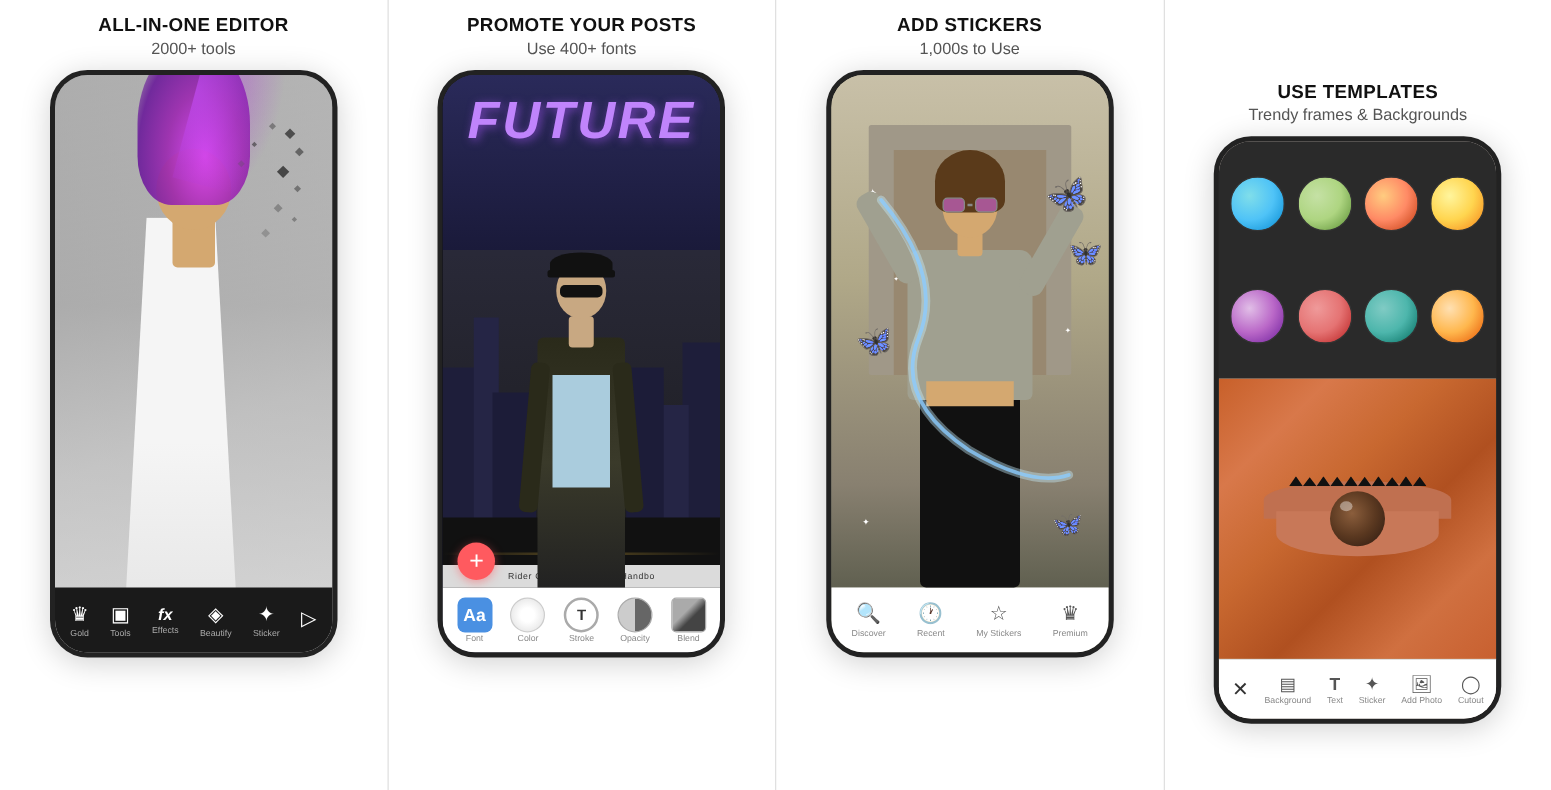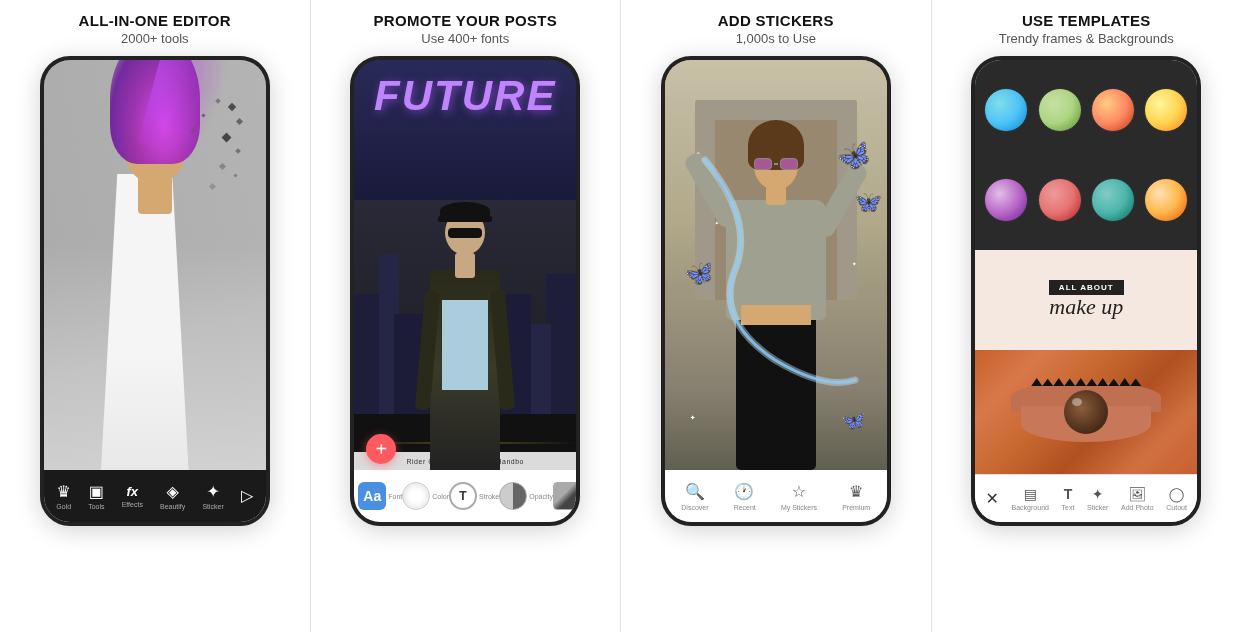--- a/index.html
+++ b/index.html
@@ -118,21 +118,21 @@
       bottom: 0; left: 0; right: 0;
       height: 52px;
       background: #fff;
       display: flex;
       align-items: center;
       justify-content: space-around;
       padding: 0 4px;
     }
     .tb-item2 {
       display: flex;
-      flex-direction: row;
+      flex-direction: column;
       align-items: center;
       gap: 2px;
     }
     .tb-label2 {
       font-size: 7px;
       color: #888;
     }
     .font-btn {
       width: 28px; height: 28px;
       background: #4a90e2;
@@ -497,21 +497,21 @@
         </div>
         <div class="tb3-item">
           <div class="tb3-icon">♛</div>
           <div class="tb3-label">Premium</div>
         </div>
       </div>
     </div>
   </div>
 </div>
 
-<div class="panel" style="border-right:none;">
+<div class="panel" style="border-right:none;justify-content:center;">
   <div class="panel-title">USE TEMPLATES</div>
   <div class="panel-subtitle">Trendy frames &amp; Backgrounds</div>
   <div class="phone-mock">
     <div class="phone4-bg">
 
       <div class="makeup-palette">
         <div style="display:flex;align-items:center;justify-content:center;">
           <div style="width:44px;height:44px;border-radius:50%;background:radial-gradient(circle at 35% 35%,#80deea,#4fc3f7,#0288d1);border:1px solid #333;"></div>
         </div>
         <div style="display:flex;align-items:center;justify-content:center;">
@@ -530,24 +530,20 @@
           <div style="width:44px;height:44px;border-radius:50%;background:radial-gradient(circle at 35% 35%,#ef9a9a,#e57373,#b71c1c);border:1px solid #333;"></div>
         </div>
         <div style="display:flex;align-items:center;justify-content:center;">
           <div style="width:44px;height:44px;border-radius:50%;background:radial-gradient(circle at 35% 35%,#80cbc4,#4db6ac,#00695c);border:1px solid #333;"></div>
         </div>
         <div style="display:flex;align-items:center;justify-content:center;">
           <div style="width:44px;height:44px;border-radius:50%;background:radial-gradient(circle at 35% 35%,#ffe0b2,#ffb74d,#e65100);border:1px solid #333;"></div>
         </div>
       </div>
 
-      <div class="makeup-text-area" style="height:100px;">
-        <div class="all-about-badge">ALL ABOUT</div>
-        <div class="makeup-script">make up</div>
-      </div>
 
       <div class="eye-photo" style="flex:1;min-height:0;">
 
         <div style="position:absolute;top:0;left:0;right:0;bottom:0;background:linear-gradient(135deg,#c8602a 0%,#d8784a 20%,#c86830 40%,#b05020 60%,#d07040 80%,#c86030 100%);"></div>
 
         <div style="position:relative;width:150px;height:60px;display:flex;align-items:center;justify-content:center;">
 
           <div style="position:absolute;top:0;left:0;right:0;bottom:50%;background:#c07050;border-radius:50% 50% 0 0;"></div>
 
           <div style="position:absolute;bottom:0;left:10px;right:10px;top:40%;background:#c87858;border-radius:0 0 50% 50%;"></div>

